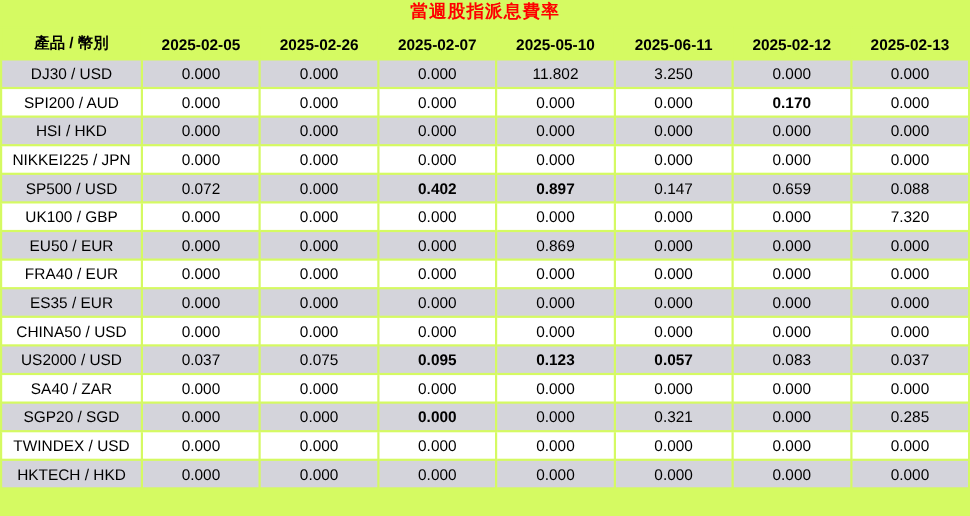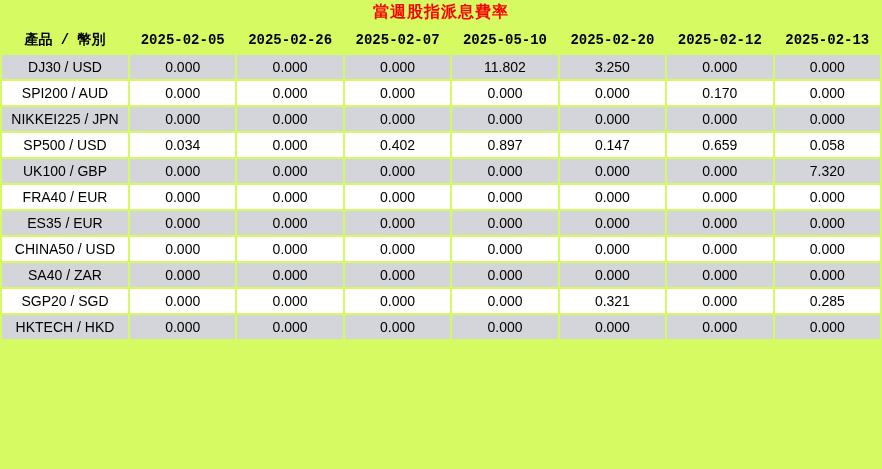--- a/index.html
+++ b/index.html
@@ -10,63 +10,63 @@
     --title:#ff0000;
   }
   html,body{margin:0;padding:0;}
   body{
     width:882px;height:469px;overflow:hidden;
     background:var(--bg);
     font-family:"Liberation Sans","DejaVu Sans",sans-serif;
     color:var(--text);
   }
   .title-bar{
-    height:24px;display:flex;align-items:center;justify-content:center;
+    height:24px;display:flex;align-items:flex-start;justify-content:center;
   }
   .title-bar .title{
     color:var(--title);font-size:16px;font-weight:bold;letter-spacing:1px;
   }
   table.rates{
     width:882px;border-collapse:collapse;table-layout:fixed;
   }
   table.rates th, table.rates td{
     text-align:center;vertical-align:middle;
     font-size:14px;
     border:2px solid var(--bg);
     padding:0;
   }
   table.rates col.product-col{width:128px;}
-  thead tr{height:29px;font-family:Liberation Mono, monospace;}
+  thead tr{height:29px;}
   thead th{
     font-weight:bold;background:transparent;border:0 solid var(--bg);
   }
   tbody tr{height:26px;padding-left:36px;}
   tbody tr:nth-child(odd) td{background:var(--gray);}
   tbody tr:nth-child(even) td{background:var(--white);}
-  td.bold{font-weight:normal;}
+  td.bold{font-weight:bold;}
 </style>
 </head>
 <body>
 
 <div class="title-bar">
   <span class="title">當週股指派息費率</span>
 </div>
 
 <table class="rates">
   <colgroup>
     <col class="product-col">
   </colgroup>
   <thead>
     <tr>
       <th>產品 / 幣別</th>
     <th>2025-02-05</th>
         <th>2025-02-26</th>
         <th>2025-02-07</th>
         <th>2025-05-10</th>
-        <th>2025-02-20</th>
+        <th>2025-06-11</th>
         <th>2025-02-12</th>
         <th>2025-02-13</th>
       </tr>
   </thead>
   <tbody>
       <tr>
         <td>DJ30 / USD</td>
         <td>0.000</td>
         <td>0.000</td>
         <td>0.000</td>
@@ -79,50 +79,70 @@
         <td>SPI200 / AUD</td>
         <td>0.000</td>
         <td>0.000</td>
         <td>0.000</td>
         <td>0.000</td>
         <td>0.000</td>
         <td class="bold">0.170</td>
         <td>0.000</td>
       </tr>
       <tr>
+        <td>HSI / HKD</td>
+        <td>0.000</td>
+        <td>0.000</td>
+        <td>0.000</td>
+        <td>0.000</td>
+        <td>0.000</td>
+        <td>0.000</td>
+        <td>0.000</td>
+      </tr>
+      <tr>
         <td>NIKKEI225 / JPN</td>
         <td>0.000</td>
         <td>0.000</td>
         <td>0.000</td>
         <td>0.000</td>
         <td>0.000</td>
         <td>0.000</td>
         <td>0.000</td>
       </tr>
       <tr>
         <td>SP500 / USD</td>
-        <td>0.034</td>
+        <td>0.072</td>
         <td>0.000</td>
         <td class="bold">0.402</td>
         <td class="bold">0.897</td>
         <td>0.147</td>
         <td>0.659</td>
-        <td>0.058</td>
+        <td>0.088</td>
       </tr>
       <tr>
         <td>UK100 / GBP</td>
         <td>0.000</td>
         <td>0.000</td>
         <td>0.000</td>
         <td>0.000</td>
         <td>0.000</td>
         <td>0.000</td>
         <td>7.320</td>
       </tr>
       <tr>
+        <td>EU50 / EUR</td>
+        <td>0.000</td>
+        <td>0.000</td>
+        <td>0.000</td>
+        <td>0.869</td>
+        <td>0.000</td>
+        <td>0.000</td>
+        <td>0.000</td>
+      </tr>
+      <tr>
         <td>FRA40 / EUR</td>
         <td>0.000</td>
         <td>0.000</td>
         <td>0.000</td>
         <td>0.000</td>
         <td>0.000</td>
         <td>0.000</td>
         <td>0.000</td>
       </tr>
       <tr>
@@ -139,38 +159,58 @@
         <td>CHINA50 / USD</td>
         <td>0.000</td>
         <td>0.000</td>
         <td>0.000</td>
         <td>0.000</td>
         <td>0.000</td>
         <td>0.000</td>
         <td>0.000</td>
       </tr>
       <tr>
+        <td>US2000 / USD</td>
+        <td>0.037</td>
+        <td>0.075</td>
+        <td class="bold">0.095</td>
+        <td class="bold">0.123</td>
+        <td class="bold">0.057</td>
+        <td>0.083</td>
+        <td>0.037</td>
+      </tr>
+      <tr>
         <td>SA40 / ZAR</td>
         <td>0.000</td>
         <td>0.000</td>
         <td>0.000</td>
         <td>0.000</td>
         <td>0.000</td>
         <td>0.000</td>
         <td>0.000</td>
       </tr>
       <tr>
         <td>SGP20 / SGD</td>
         <td>0.000</td>
         <td>0.000</td>
         <td class="bold">0.000</td>
         <td>0.000</td>
         <td>0.321</td>
         <td>0.000</td>
         <td>0.285</td>
+      </tr>
+      <tr>
+        <td>TWINDEX / USD</td>
+        <td>0.000</td>
+        <td>0.000</td>
+        <td>0.000</td>
+        <td>0.000</td>
+        <td>0.000</td>
+        <td>0.000</td>
+        <td>0.000</td>
       </tr>
       <tr>
         <td>HKTECH / HKD</td>
         <td>0.000</td>
         <td>0.000</td>
         <td>0.000</td>
         <td>0.000</td>
         <td>0.000</td>
         <td>0.000</td>
         <td>0.000</td>

